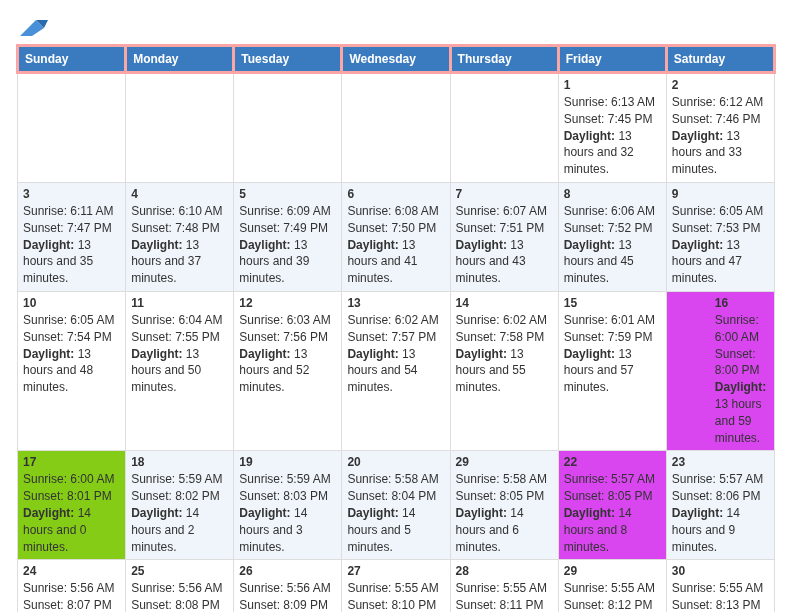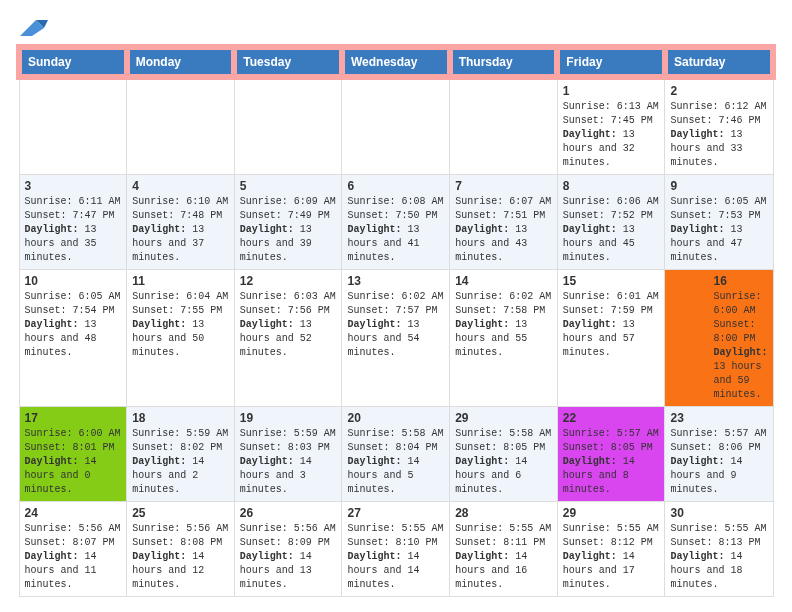--- a/index.html
+++ b/index.html
@@ -43,21 +43,21 @@
       border-collapse: collapse;
       border: 1px solid #ccc;
     }
     .calendar th {
       background: #3a7bbf;
       color: #fff;
       font-size: 12px;
       font-weight: bold;
       padding: 5px 6px;
       text-align: left;
-      border: 6px solid #fca5a5;
+      border: 3px solid #fca5a5;
     }
     .calendar td {
       width: calc(100% / 7);
       vertical-align: top;
       padding: 4px 5px;
       font-size: 10.5px;
       color: #333;
       border: 1px solid #ddd;
       background: #fff;
       min-height: 80px;
@@ -69,24 +69,23 @@
     .calendar tr:nth-child(odd) td {
       background: #fff;
     }
     .day-num {
       font-size: 12px;
       font-weight: bold;
       display: block;
       margin-bottom: 2px;
     }
     .day-info {
-      font-size: 10px;
+      font-size: 12px;
       line-height: 1.4;
       color: #333;
-      font-family: Liberation Mono, monospace;
     }
     .empty-cell {
       background: #fff !important;
     }
   </style>
 </head>
 <body>
 
 <div class="header">
   <div class="logo">
@@ -183,21 +182,21 @@
           <div class="day-info">Sunrise: 6:02 AM<br>Sunset: 7:57 PM<br><b>Daylight: </b>13 hours and 54 minutes.</div>
         </td>
         <td style="background: rgb(255, 255, 255);">
           <span class="day-num">14</span>
           <div class="day-info">Sunrise: 6:02 AM<br>Sunset: 7:58 PM<br><b>Daylight: </b>13 hours and 55 minutes.</div>
         </td>
         <td style="background: rgb(255, 255, 255);">
           <span class="day-num">15</span>
           <div class="day-info">Sunrise: 6:01 AM<br>Sunset: 7:59 PM<br><b>Daylight: </b>13 hours and 57 minutes.</div>
         </td>
-        <td style="background: #f97316; padding-left: 48px;">
+        <td style="background: #d946ef; padding-left: 48px;">
           <span class="day-num">16</span>
           <div class="day-info">Sunrise: 6:00 AM<br>Sunset: 8:00 PM<br><b>Daylight: </b>13 hours and 59 minutes.</div>
         </td>
       </tr>
       <tr>
         <td style="background: #84cc16;">
           <span class="day-num">17</span>
           <div class="day-info">Sunrise: 6:00 AM<br>Sunset: 8:01 PM<br><b>Daylight: </b>14 hours and 0 minutes.</div>
         </td>
         <td style="background: rgb(240, 245, 251);">

